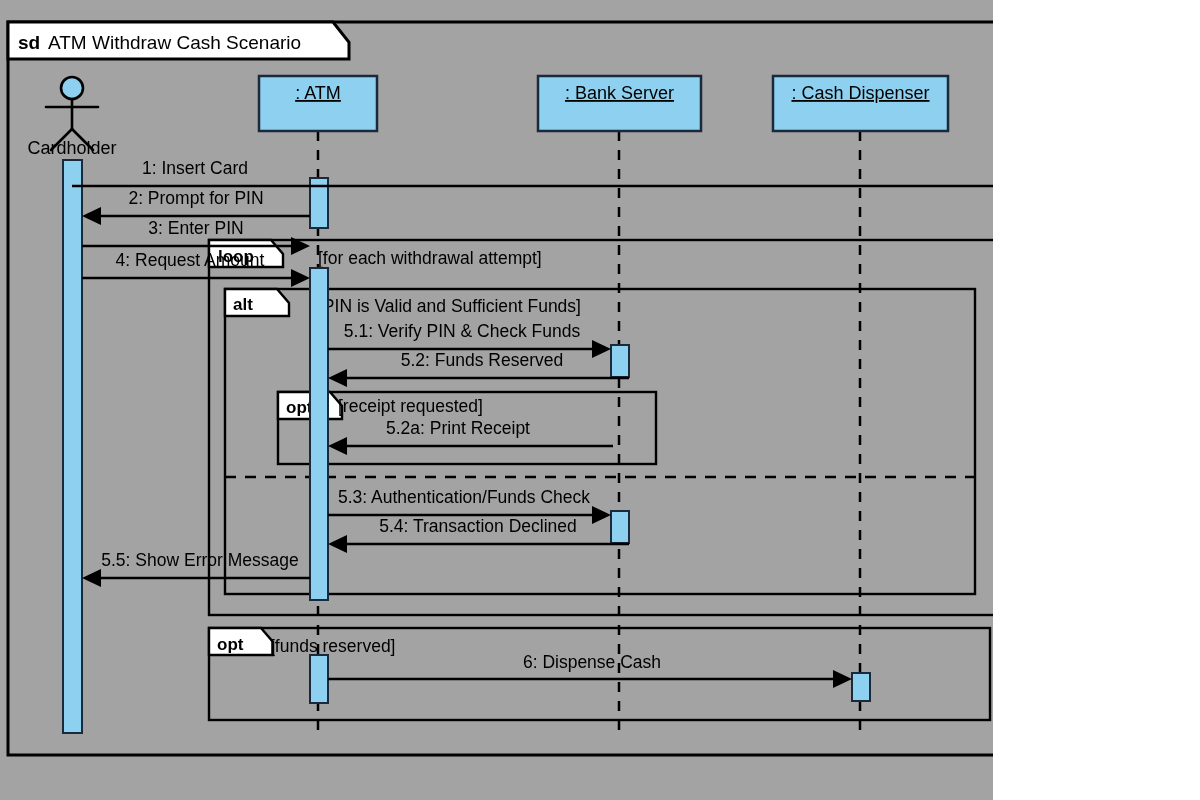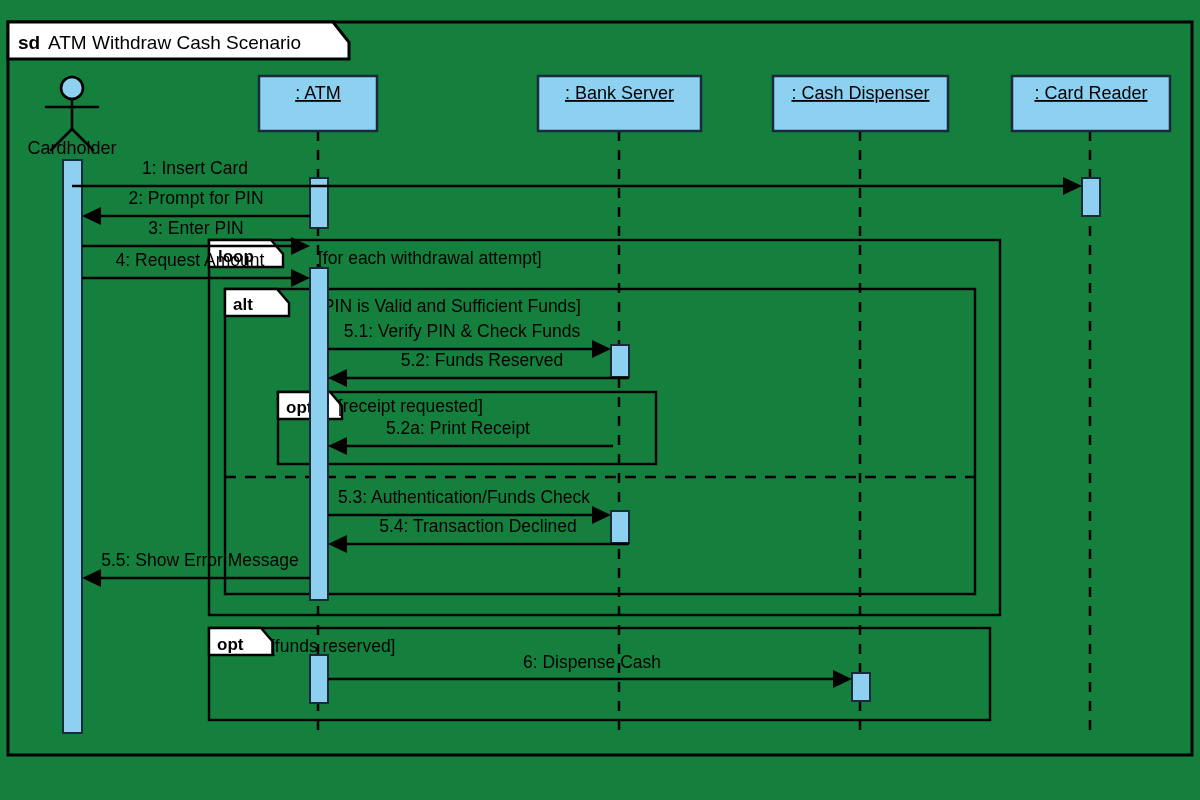--- a/index.html
+++ b/index.html
@@ -6,23 +6,23 @@
   html, body {
     margin: 0;
     padding: 0;
     background: #ffffff;
   }
   body {
     font-family: "Liberation Sans", sans-serif;
   }
   #canvas {
     position: relative;
-    width: 1200px;
+    width: 993px;
     height: 800px;
-    background: #15803d;
+    background: #a3a3a3;
     overflow: hidden;
   }
   svg#diagram {
     position: absolute;
     left: 0;
     top: 0;
     width: 1200px;
     height: 800px;
   }
   .frame-border {

